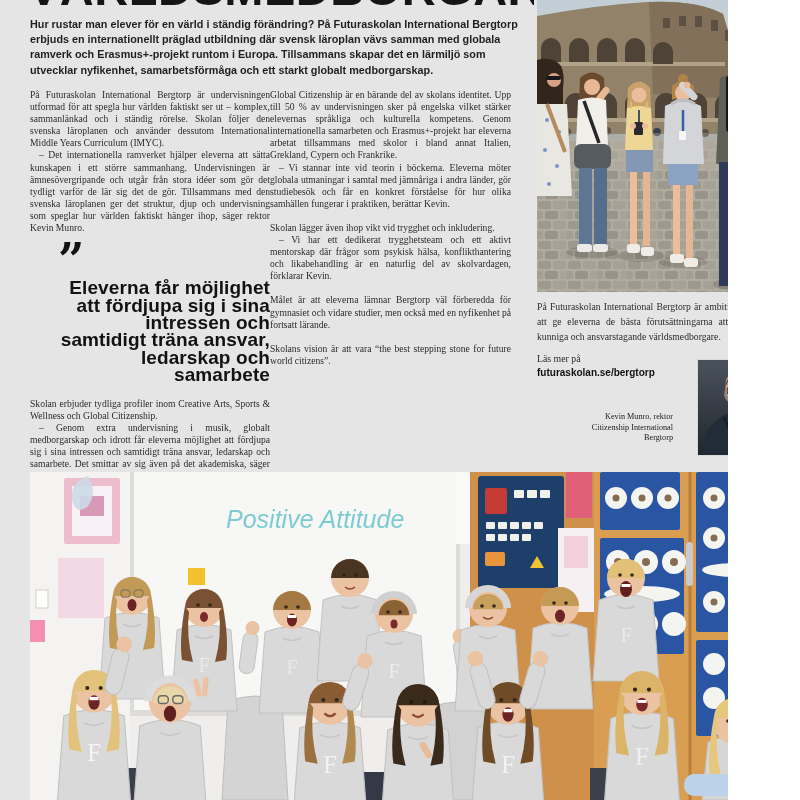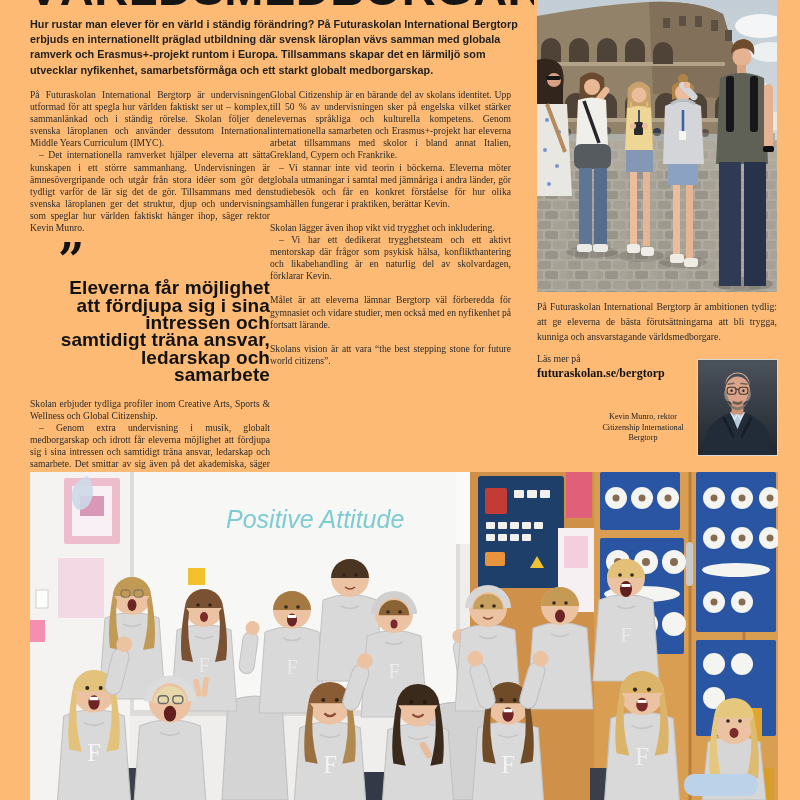--- a/index.html
+++ b/index.html
@@ -1,35 +1,35 @@
 <!DOCTYPE html>
 <html><head>
 <meta charset="utf-8">
 <style>
 *{box-sizing:border-box;margin:0;padding:0}
 html,body{width:800px;height:800px}
 body{background:#ffffff;font-family:"Liberation Serif",serif;color:#2b2b2b}
-.page{position:relative;width:800px;height:800px;background:#fdba74;overflow:hidden}
+.page{position:relative;width:728px;height:800px;background:#e5e5e5;overflow:hidden}
 .headline-clip{position:absolute;left:28px;top:0;width:506px;height:13px;overflow:hidden}
 .headline{font-family:"Liberation Sans",sans-serif;font-weight:700;font-size:47px;line-height:47px;letter-spacing:.5px;color:#151515;transform:translateY(-35px);white-space:nowrap}
 .intro{position:absolute;left:30px;top:17px;width:500px;font-family:"Liberation Sans",sans-serif;font-weight:700;font-size:10.8px;line-height:15.2px;color:#1f1f1f}
 .col{position:absolute;top:89px;font-size:9.6px;line-height:12.1px;text-align:justify;color:#2b2b2b}
 .col1{left:30px;width:240px}
 .col2{left:270px;width:241px}
 .col p.dash{text-indent:9px}
 .col p.gap{margin-top:12px}
 .pullquote{margin:11px 0 14px 28px;font-family:"Liberation Sans",sans-serif;color:#121212}
 .qmark{font-size:46px;line-height:30px;font-weight:700;height:34px;font-family:"DejaVu Serif",serif}
 .qtext{font-weight:700;font-size:19px;line-height:17.4px;text-align:right;letter-spacing:.1px}
 .rome{position:absolute;left:537px;top:0;width:240px;height:292px}
 .sidebar-text{position:absolute;left:537px;top:299px;width:240px;font-size:9.7px;line-height:15px;text-align:justify}
 .readmore{position:absolute;left:537px;top:352px;font-size:9.8px;line-height:14px}
-.readmore .url{font-family:Liberation Serif, serif;font-weight:700;font-size:12px;color:#111;text-decoration:none}
+.readmore .url{font-family:Liberation Sans, sans-serif;font-weight:700;font-size:10px;color:#111;text-decoration:none}
 .portrait{position:absolute;left:697px;top:359px;width:81px;height:97px;border:1px solid #d9d9d9;background:#2b3138}
-.caption{position:absolute;left:567px;top:412px;width:152px;text-align:center;font-size:8.2px;line-height:10.6px;color:#222}
+.caption{position:absolute;left:521px;top:412px;width:152px;text-align:right;font-size:8.2px;line-height:10.6px;color:#222}
 .classroom{position:absolute;left:30px;top:472px;width:748px;height:328px;overflow:hidden}
 svg{display:block}
 </style>
 </head>
 <body>
 
 <div class="page">
 
   <div class="headline-clip">
     <div class="headline">VÄRLDSMEDBORGARE</div>

